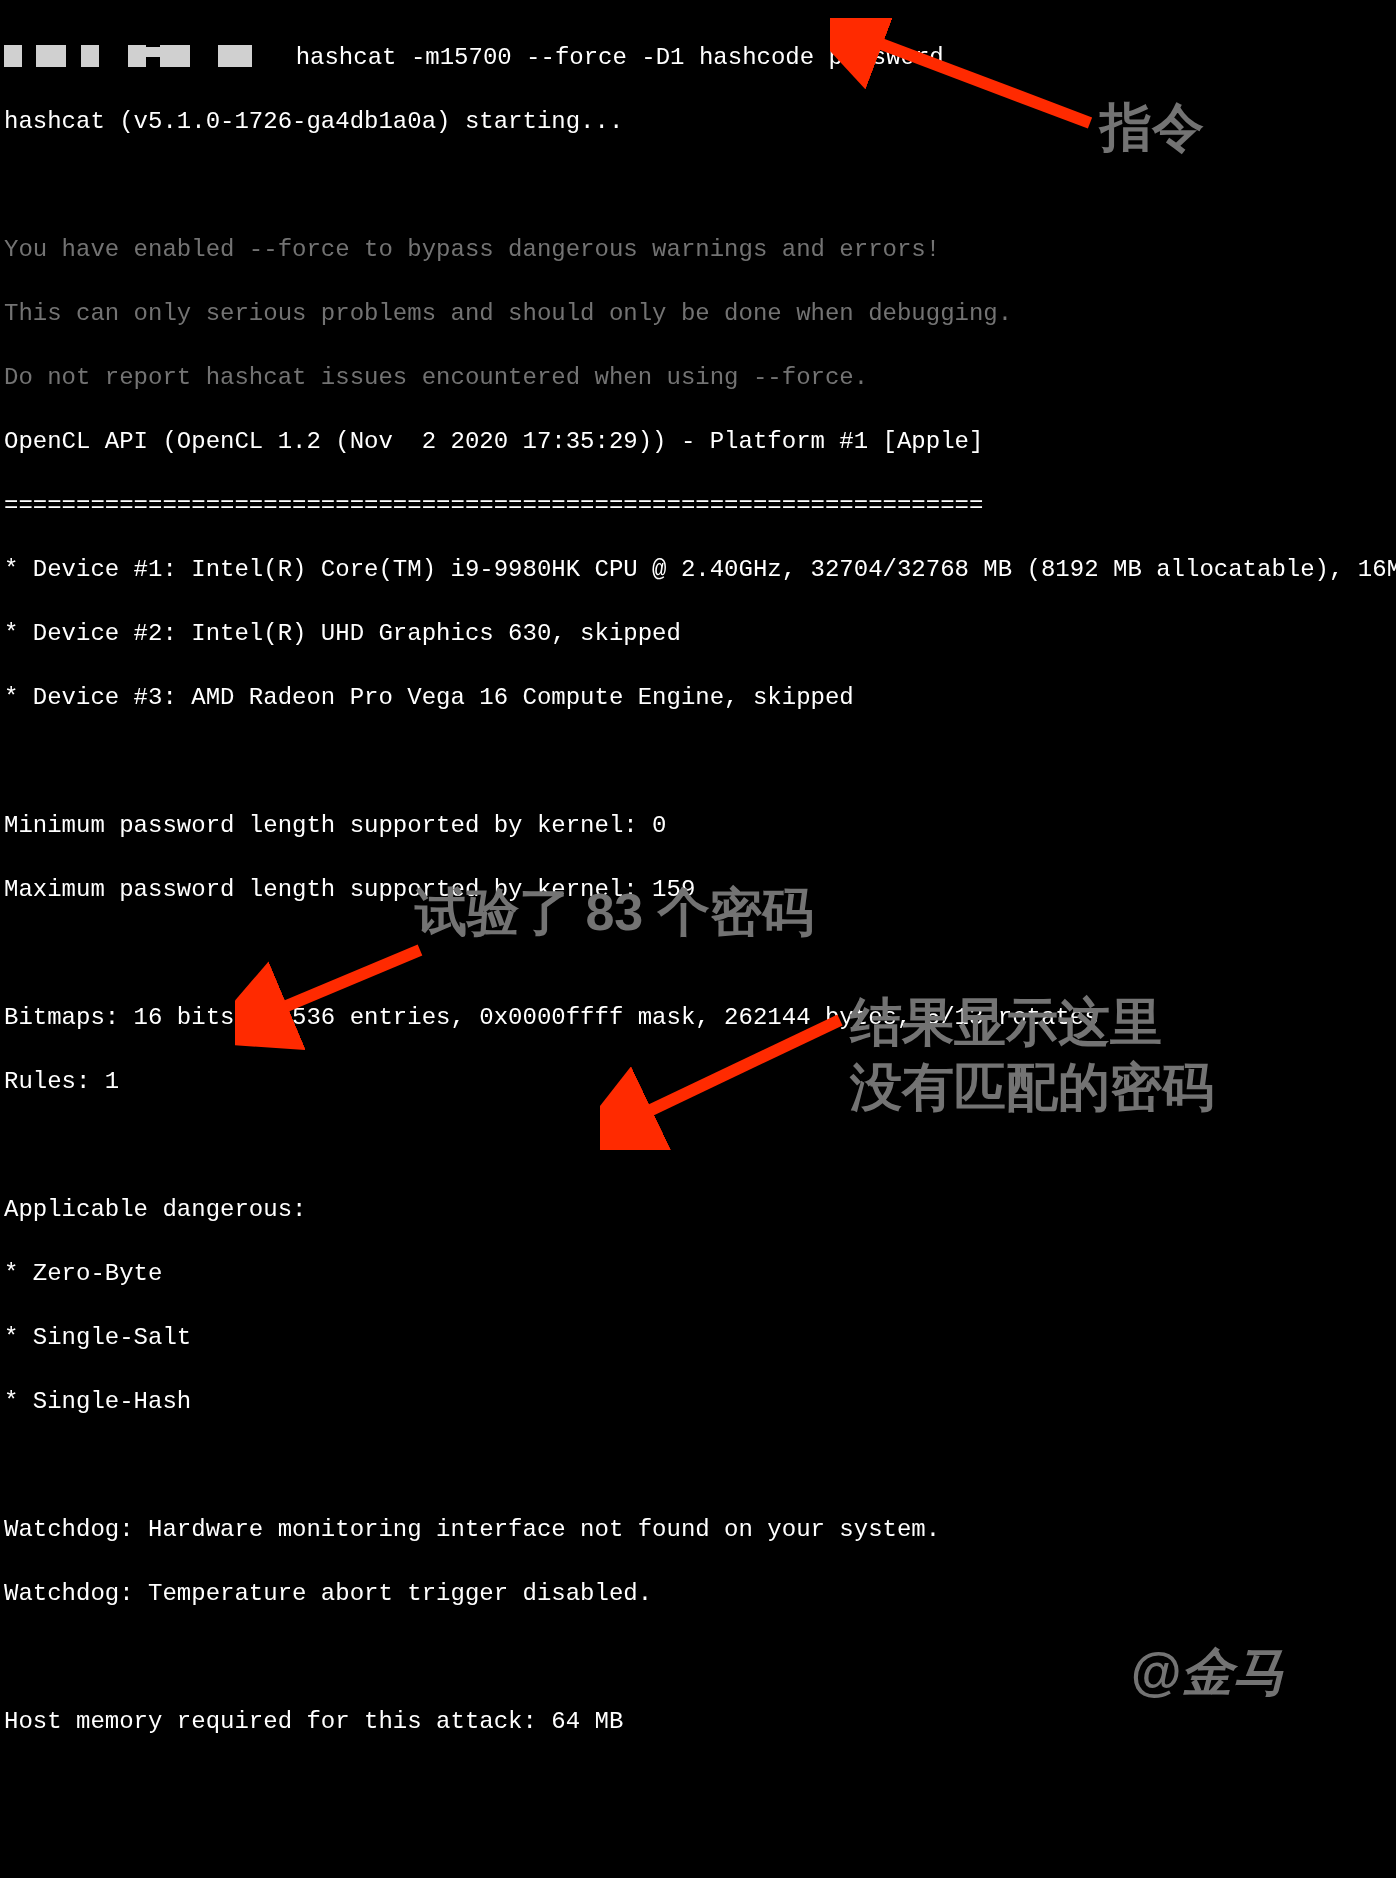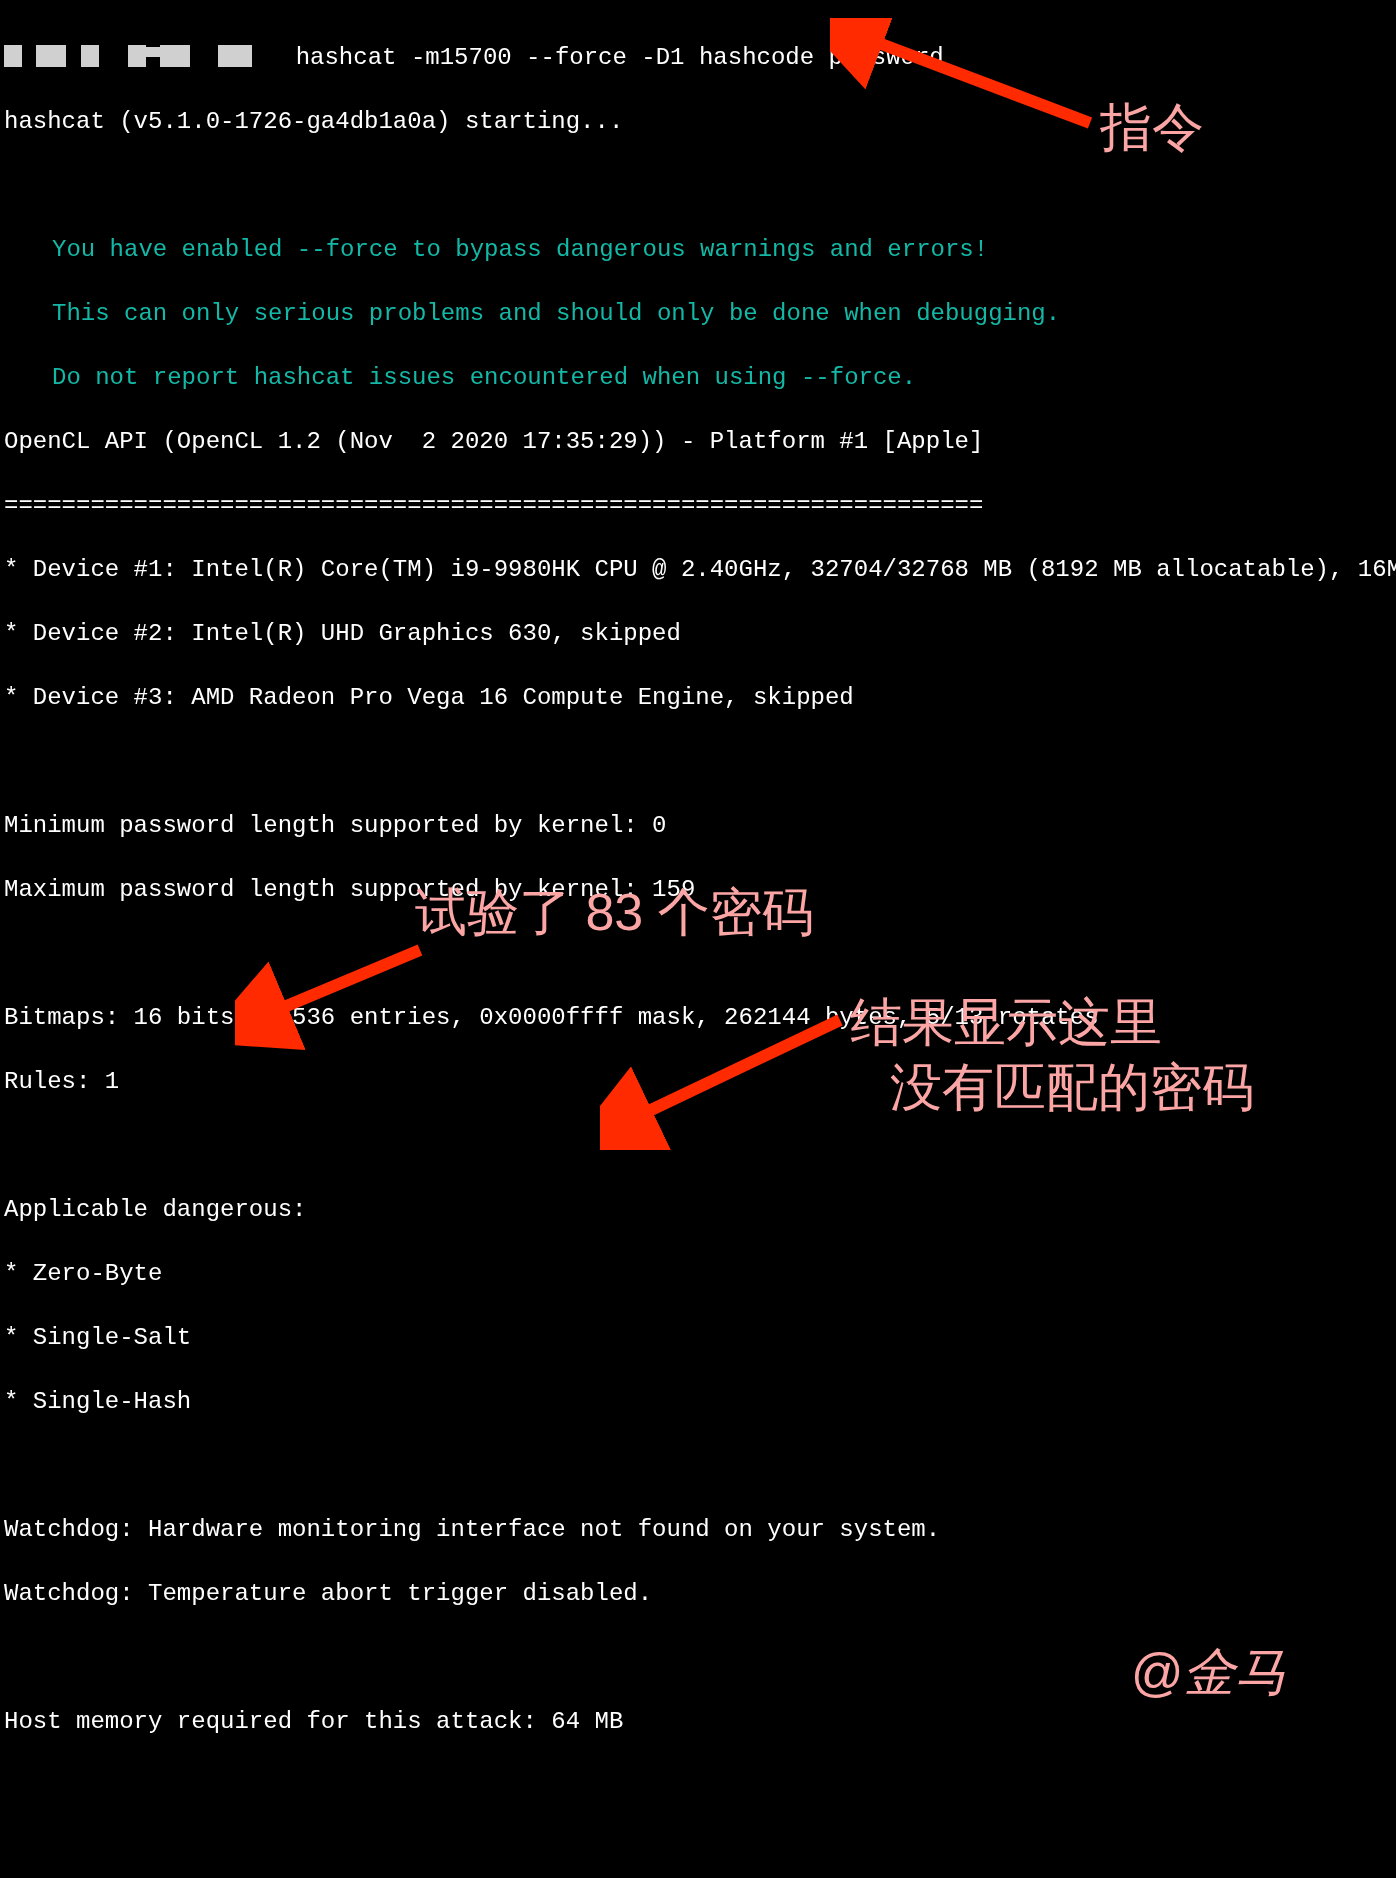--- a/index.html
+++ b/index.html
@@ -14,28 +14,28 @@
     line-height:32px;
     color:#fff;
   }
   .term{
     position:relative;
     padding:10px 4px;
     white-space:pre;
     width:1396px;
     box-sizing:border-box;
   }
-  .yellow{color:#14b8a6;margin-left:48px;}
+  .yellow{color:#737373;}
   .white{color:#ffffff;}
   .annot{
     position:absolute;
-    color:#fca5a5;
+    color:#737373;
     font-family:"PingFang SC","Microsoft YaHei",sans-serif;
     font-size:52px;
-    font-weight:400;
+    font-weight:700;
     line-height:1.25;
     white-space:nowrap;
   }
   .annot.big{font-size:52px;}
   svg.arrow{position:absolute;pointer-events:none;}
   .redact{
     display:inline-block;
     vertical-align:middle;
     background:#d0d0d0;
     height:22px;
@@ -117,21 +117,21 @@
   <svg class="arrow" style="top:940px;left:235px;width:200px;height:120px;">
     <defs>
         <marker id="ah2" markerWidth="8" markerHeight="8" refX="2" refY="4" orient="auto">
           <polygon points="0 0, 8 4, 0 8" fill="#ff2a00"></polygon>
         </marker>
       </defs>
     <line x1="185" y1="10" x2="30" y2="75" stroke="#ff2a00" stroke-width="12" marker-end="url(#ah2)"></line>
   </svg>
 
   <div class="annot" style="top:990px;left:850px;">结果显示这里</div>
-  <div class="annot" style="top:1055px;left:850px;margin-left:40px;">没有匹配的密码</div>
+  <div class="annot" style="top:1055px;left:850px;">没有匹配的密码</div>
   <svg class="arrow" style="top:1000px;left:600px;width:260px;height:150px;">
     <defs>
         <marker id="ah3" markerWidth="8" markerHeight="8" refX="2" refY="4" orient="auto">
           <polygon points="0 0, 8 4, 0 8" fill="#ff2a00"></polygon>
         </marker>
       </defs>
     <line x1="240" y1="20" x2="30" y2="120" stroke="#ff2a00" stroke-width="12" marker-end="url(#ah3)"></line>
   </svg>
 
   <div class="annot" style="top:1640px;left:1130px;font-style:italic;">@金马</div>

